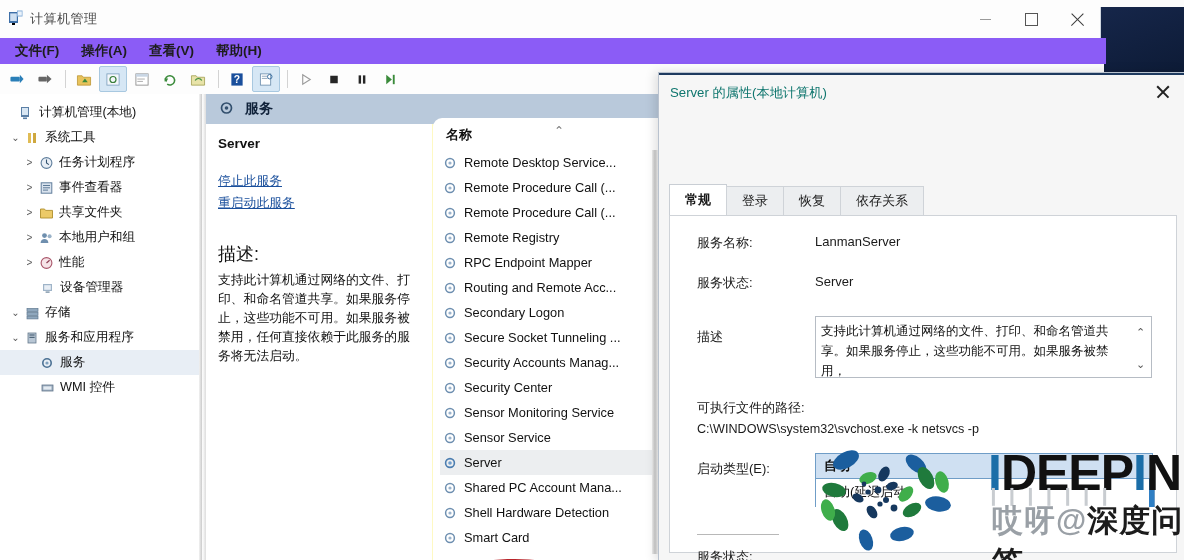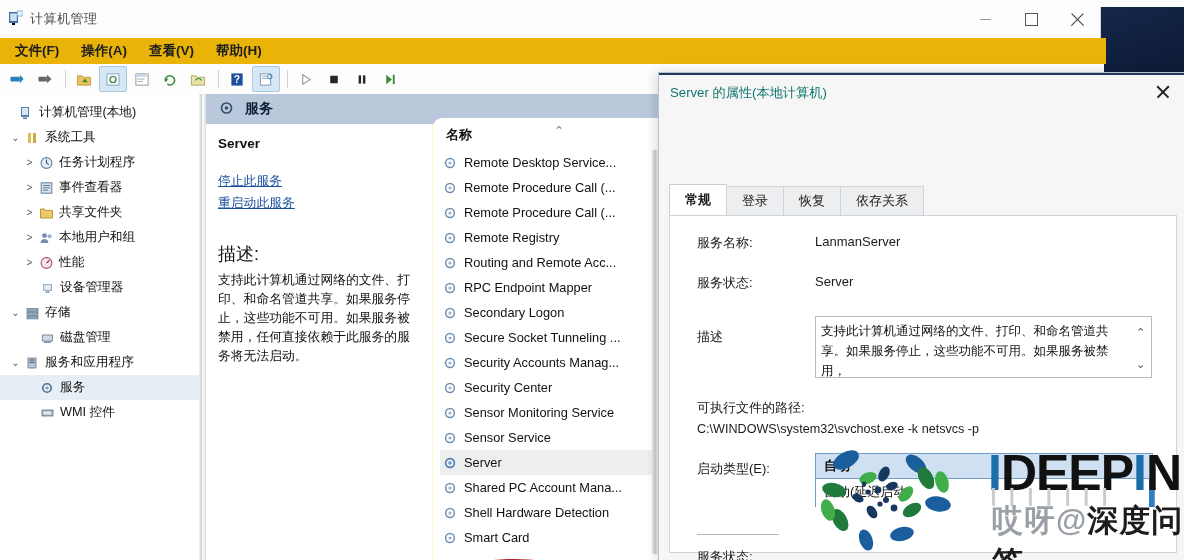--- a/index.html
+++ b/index.html
@@ -25,21 +25,21 @@
   .wbtn .cls{display:block;width:15px;height:15px;position:relative;}
   .wbtn .cls:before,.wbtn .cls:after{content:"";position:absolute;left:-1px;top:7px;width:17px;height:1.4px;background:#3c3c3c;}
   .wbtn .cls:before{transform:rotate(45deg);}
   .wbtn .cls:after{transform:rotate(-45deg);}
 
   
   .navyblock{position:absolute;left:1100px;top:7px;width:84px;height:65px;
     background:linear-gradient(160deg,#16264a,#0d1b36);border-left:1px solid #cfd6e0;}
 
   
-  .menubar{position:absolute;left:0;top:38px;width:1100px;height:26px;background:#eab308;
+  .menubar{position:absolute;left:0;top:38px;width:1100px;height:26px;background:#8b5cf6;
     display:flex;align-items:center;padding-left:6px;gap:4px;}
   .menu-item{font-size:13.5px;color:#1d1d1d;padding:2px 9px;font-weight:700;filter:blur(.25px);}
 
   
   .toolbar{position:absolute;left:0;top:64px;width:1100px;height:30px;background:#fdfdfd;
     display:flex;align-items:center;padding-left:4px;}
   .tb{width:26px;height:24px;display:flex;align-items:center;justify-content:center;
     margin-right:2px;border-radius:2px;position:relative;}
   .tb.sel{background:#d6e7f5;border:1px solid #a8c8e0;}
   .tbsep{width:1px;height:18px;background:#d3d3d3;margin:0 5px;}
@@ -346,29 +346,20 @@
           <span class="exp">⌄</span>
           <span class="tico">
             <svg width="15" height="14" viewBox="0 0 15 14">
                 <rect x="2" y="2.5" width="11" height="3" fill="#8fa7bd" stroke="#5f7891" stroke-width=".7"></rect>
                 <rect x="2" y="6.5" width="11" height="3" fill="#8fa7bd" stroke="#5f7891" stroke-width=".7"></rect>
                 <rect x="2" y="10.5" width="11" height="2.4" fill="#8fa7bd" stroke="#5f7891" stroke-width=".7"></rect>
               </svg>
           </span>
           <span class="tlbl">存储</span>
         </div>
-        <div class="trow ind3">
-          <span class="tico">
-            <svg width="15" height="14" viewBox="0 0 15 14">
-                <rect x="2.4" y="4" width="10" height="6" fill="#cdd9e5" stroke="#6b8399" stroke-width=".9"></rect>
-                <rect x="4" y="10.4" width="7" height="1.6" fill="#7d94a9"></rect>
-              </svg>
-          </span>
-          <span class="tlbl">磁盘管理</span>
-        </div>
         <div class="trow ind1">
           <span class="exp">⌄</span>
           <span class="tico">
             <svg width="15" height="14" viewBox="0 0 15 14">
                 <rect x="3" y="2" width="8" height="10" fill="#b8c6d4" stroke="#65798c" stroke-width=".8"></rect>
                 <rect x="4.4" y="3.4" width="5.2" height="1.2" fill="#4f6679"></rect>
                 <rect x="4.4" y="5.8" width="5.2" height="1.2" fill="#4f6679"></rect>
               </svg>
           </span>
           <span class="tlbl">服务和应用程序</span>
@@ -455,30 +446,30 @@
           </span>
           <span class="ltxt">Remote Registry</span>
         </div>
       <div class="lrow">
           <span class="lico">
             <svg width="16" height="14" viewBox="0 0 16 14">
               <circle cx="8" cy="7" r="4.4" fill="none" stroke="#6e8fb0" stroke-width="1.5"></circle>
               <circle cx="8" cy="7" r="1.6" fill="#9ab3cc"></circle>
             </svg>
           </span>
+          <span class="ltxt">RPC Endpoint Mapper</span>
+        </div>
+      <div class="lrow">
+          <span class="lico">
+            <svg width="16" height="14" viewBox="0 0 16 14">
+              <circle cx="8" cy="7" r="4.4" fill="none" stroke="#6e8fb0" stroke-width="1.5"></circle>
+              <circle cx="8" cy="7" r="1.6" fill="#9ab3cc"></circle>
+            </svg>
+          </span>
           <span class="ltxt">Routing and Remote Acc...</span>
-        </div>
-      <div class="lrow">
-          <span class="lico">
-            <svg width="16" height="14" viewBox="0 0 16 14">
-              <circle cx="8" cy="7" r="4.4" fill="none" stroke="#6e8fb0" stroke-width="1.5"></circle>
-              <circle cx="8" cy="7" r="1.6" fill="#9ab3cc"></circle>
-            </svg>
-          </span>
-          <span class="ltxt">RPC Endpoint Mapper</span>
         </div>
       <div class="lrow">
           <span class="lico">
             <svg width="16" height="14" viewBox="0 0 16 14">
               <circle cx="8" cy="7" r="4.4" fill="none" stroke="#6e8fb0" stroke-width="1.5"></circle>
               <circle cx="8" cy="7" r="1.6" fill="#9ab3cc"></circle>
             </svg>
           </span>
           <span class="ltxt">Secondary Logon</span>
         </div>

